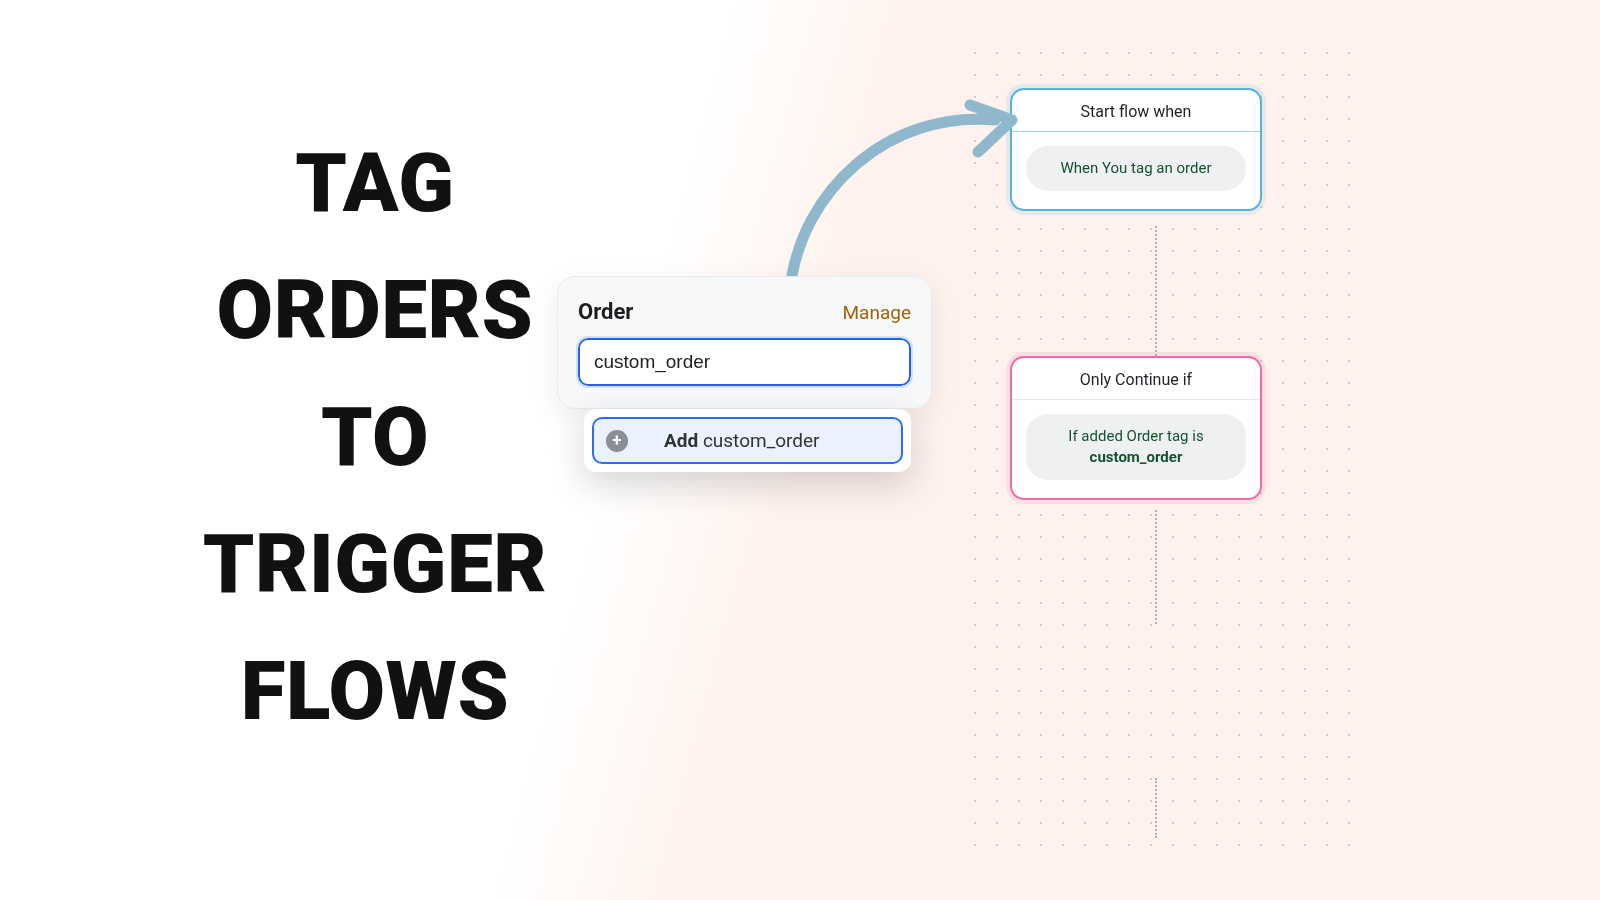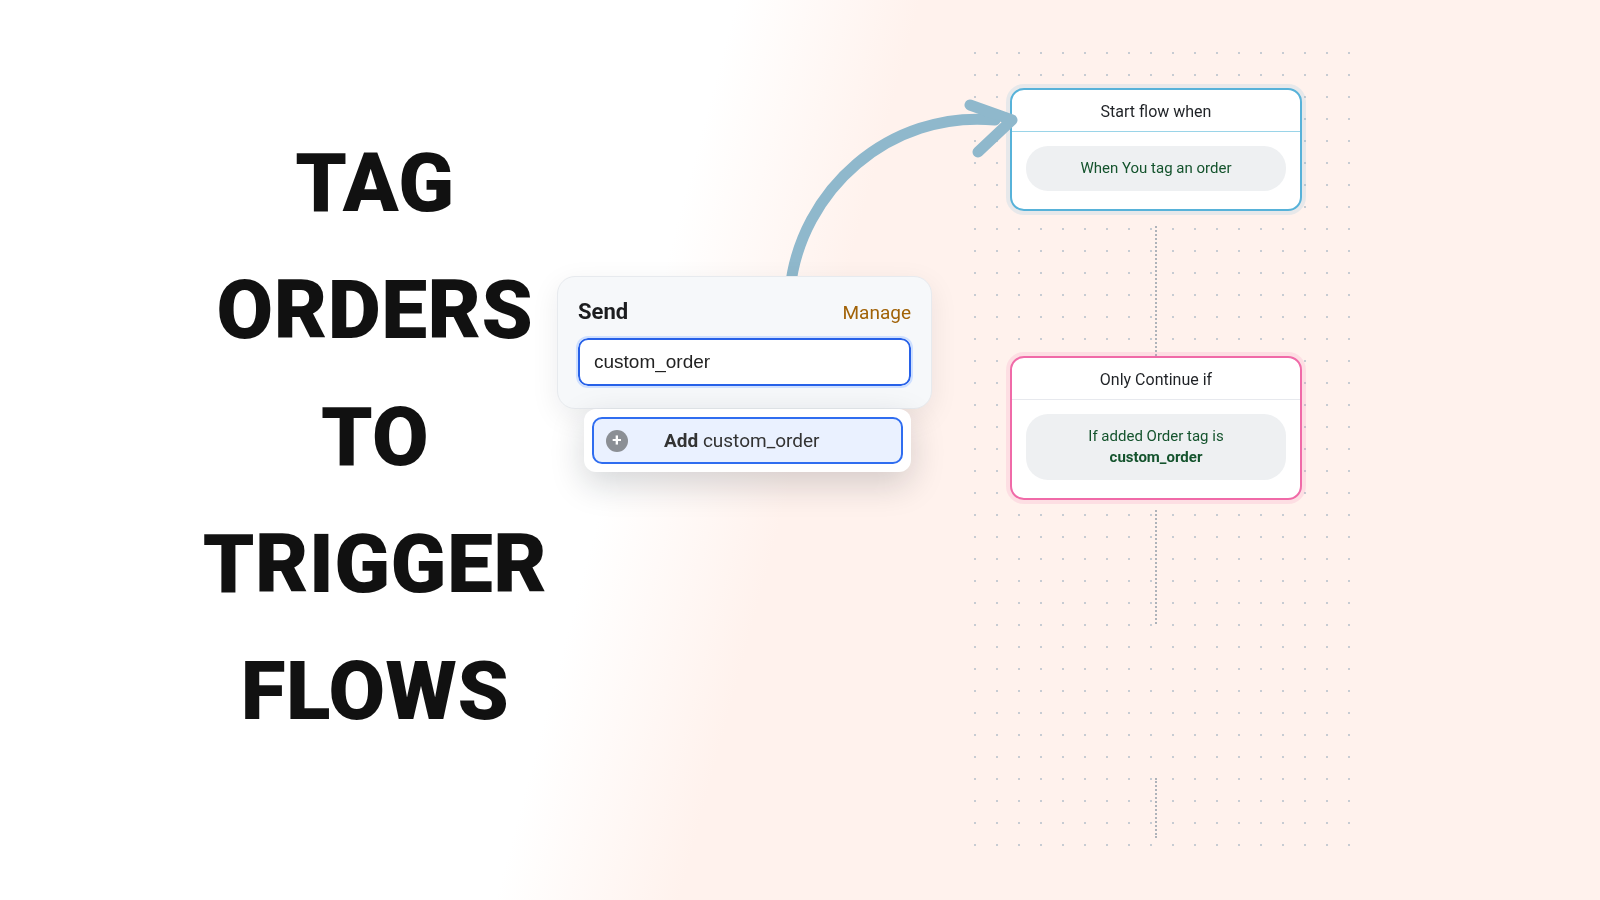--- a/index.html
+++ b/index.html
@@ -88,21 +88,21 @@
     position: absolute;
     left: 960px; top: 38px;
     width: 392px; height: 820px;
     z-index: 1;
     background-image: radial-gradient(#c7ccd3 1px, transparent 1px);
     background-size: 22px 22px;
     background-position: 4px 4px;
   }
   .node {
     position: absolute;
-    left: 50px; width: 292px;
+    left: 50px; width: 252px;
     background: #fff;
     border-radius: 14px;
     border: 2px solid;
     overflow: hidden;
   }
   .node-head {
     font-size: 16px; text-align: center;
     padding: 12px 8px 10px;
     border-bottom: 1px solid #e7e9ee;
     color: #1f2226;
@@ -136,21 +136,21 @@
 </style>
 </head>
 <body>
 
 <div class="bg-wash"></div>
 
 <div class="headline">TAG ORDERS TO TRIGGER FLOWS</div>
 
 <div class="tags-panel">
   <div class="tags-head">
-    <span class="tags-title">Send</span>
+    <span class="tags-title">Order</span>
     <span class="manage-link">Manage</span>
   </div>
   <input class="tag-input" type="text" value="custom_order" style="">
   <div class="dropdown">
     <div class="add-option">
       <span class="plus-badge">+</span>
       <span class="add-text">
         <b>Add</b>
         <span>custom_order</span>
       </span>

